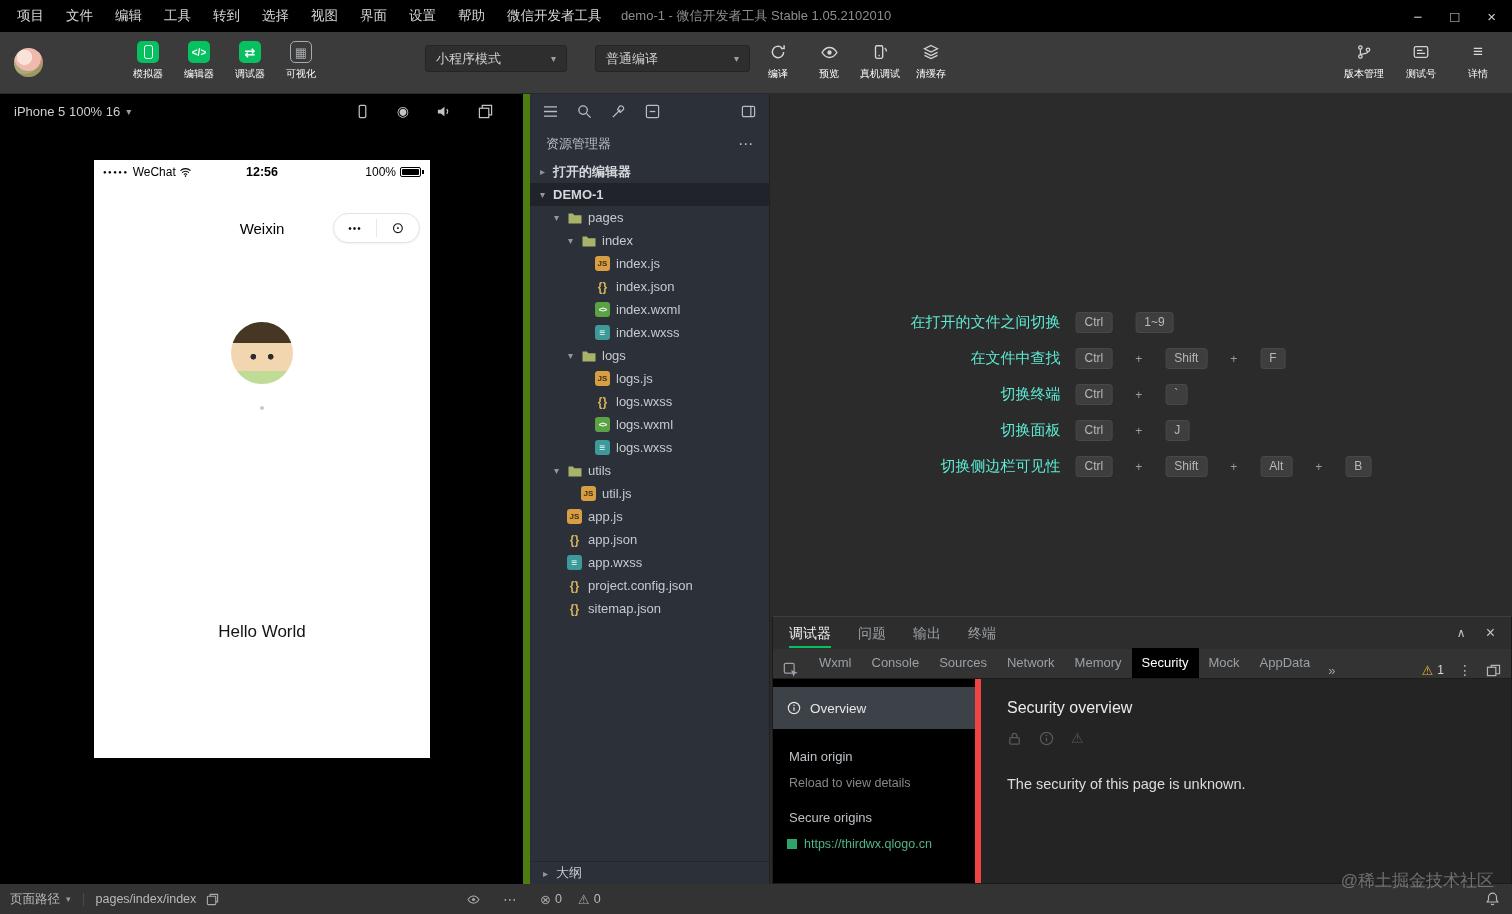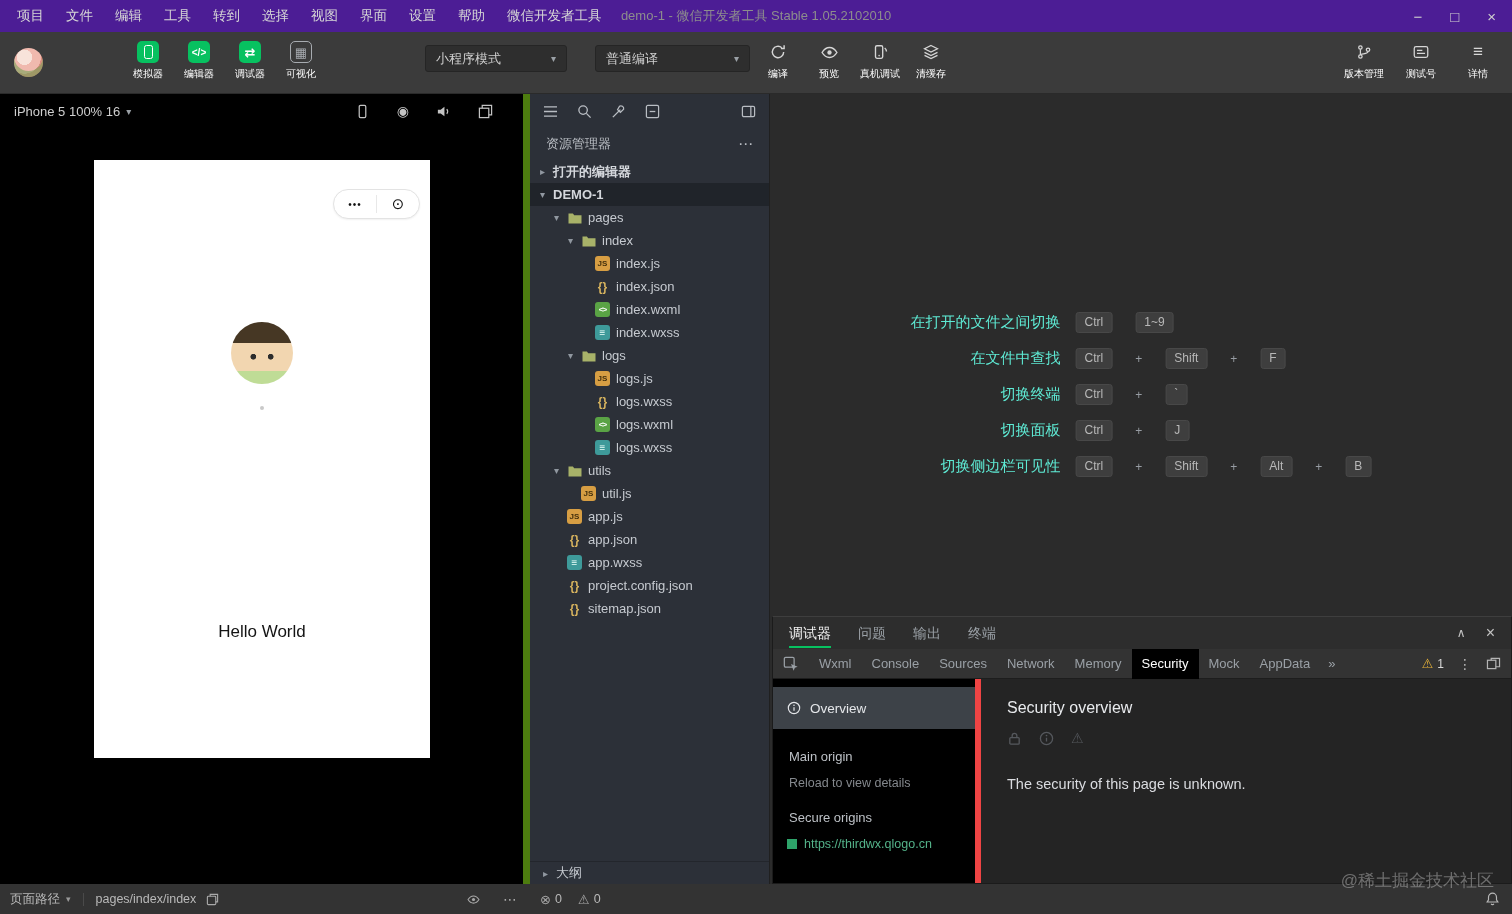--- a/index.html
+++ b/index.html
@@ -1,21 +1,21 @@
 <!DOCTYPE html>
 <html><head>
 <meta charset="utf-8">
 <style>
   *{margin:0;padding:0;box-sizing:border-box;}
   html,body{width:1512px;height:914px;overflow:hidden;background:#2b2b2b;
     font-family:"Liberation Sans","DejaVu Sans",sans-serif;}
   .app{position:relative;width:1512px;height:914px;background:#3a3a3a;color:#ddd;font-size:13px;}
 
   
-  .menubar{position:absolute;top:0;left:0;right:0;height:32px;background:#4c1d95;display:flex;align-items:center;z-index:20;text-align:center;}
+  .menubar{position:absolute;top:0;left:0;right:0;height:32px;background:#000000;display:flex;align-items:center;z-index:20;text-align:center;}
   .menu-items{display:flex;padding-left:6px;}
   .menu-item{padding:0 11px;line-height:32px;font-size:13.5px;color:#d6d6d6;cursor:default;}
   .win-title{position:absolute;left:50%;transform:translateX(-50%);color:#8d8d8d;font-size:13px;white-space:nowrap;}
   .win-controls{margin-left:auto;display:flex;align-items:center;gap:28px;padding-right:16px;color:#cfcfcf;font-size:15px;}
 
   
   .toolbar{position:absolute;top:32px;left:0;right:0;height:62px;background:#3b3b3b;border-bottom:1px solid #2a2a2a;z-index:15;}
   .tb-avatar{position:absolute;left:14px;top:16px;width:29px;height:29px;border-radius:50%;
     background:radial-gradient(circle at 36% 32%,#f8e3da 0 28%,#f0b9ae 29% 60%,#d98f80 61% 100%);
     box-shadow:inset 0 -6px 0 rgba(110,160,80,.55);}
@@ -95,21 +95,21 @@
   .sc-plus{color:#979ca3;font-size:12px;}
 
   
   .dbgpanel{position:absolute;left:772px;top:616px;right:0;bottom:30px;background:#242424;border:1px solid #1b1b1b;border-top:1px solid #3e3e3e;
     display:flex;flex-direction:column;z-index:10;}
   .dbg-tabs{height:32px;flex:none;background:#2d2d2d;display:flex;align-items:center;gap:27px;padding:0 16px;font-size:14px;color:#9aa0a6;}
   .dbg-tab{cursor:pointer;position:relative;line-height:32px;}
   .dbg-tab.active{color:#f2f2f2;}
   .dbg-tab.active::after{content:"";position:absolute;left:0;right:0;bottom:1px;height:2px;background:#07c160;}
   .dbg-tabs-right{margin-left:auto;display:flex;align-items:center;gap:20px;color:#c3c3c3;font-size:14px;}
-  .devtools-bar{height:30px;flex:none;background:#333;display:flex;align-items:center;font-size:13px;color:#9aa0a6;border-bottom:1px solid #1d1d1d;}
+  .devtools-bar{height:30px;flex:none;background:#333;display:flex;align-items:flex-end;font-size:13px;color:#9aa0a6;border-bottom:1px solid #1d1d1d;}
   .inspect{padding:0 10px;display:flex;align-items:center;color:#9aa0a6;}
   .devtools-tab{padding:0 10px;line-height:30px;cursor:pointer;white-space:nowrap;}
   .devtools-tab.active{background:#000;color:#fff;}
   .more-tabs{padding:0 8px;color:#9aa0a6;cursor:pointer;}
   .devtools-right{margin-left:auto;display:flex;align-items:center;gap:14px;padding-right:10px;}
   .warn-badge{display:flex;align-items:center;gap:4px;cursor:pointer;}
   .warn-glyph{color:#e8b339;font-size:13px;}
   .warn-num{color:#d8d8d8;font-size:12px;}
   .kebab{color:#b5b5b5;font-size:14px;cursor:pointer;}
   .dbg-body{flex:1;display:flex;overflow:hidden;}
@@ -291,21 +291,37 @@
         <span>
           <svg width="15" height="15" viewBox="0 0 16 16">
               <rect x="1.5" y="4.5" width="10" height="10" fill="none" stroke="#c3c3c3" stroke-width="1.3"></rect>
               <path d="M4.5 4.5v-3h10v10h-3" fill="none" stroke="#c3c3c3" stroke-width="1.3"></path>
             </svg>
         </span>
       </span>
     </div>
 
     <div class="phone">
+      <div class="phone-status">
+        <span class="signal-dots">●●●●●</span>
+        <span class="carrier">WeChat</span>
+        <span class="wifi">
+          <svg width="13" height="10" viewBox="0 0 14 11">
+              <path d="M1.5 4a8 8 0 0 1 11 0M3.3 6.2a5.2 5.2 0 0 1 7.4 0M5.2 8.3a2.6 2.6 0 0 1 3.6 0" fill="none" stroke="#000" stroke-width="1.2"></path>
+              <circle cx="7" cy="10" r="0.9" fill="#000"></circle>
+            </svg>
+        </span>
+        <span class="p-time">12:56</span>
+        <span class="p-batt-wrap">
+          <span>100%</span>
+          <span class="batt"></span>
+        </span>
+      </div>
       <div class="phone-nav">
+        <div class="nav-title">Weixin</div>
         <div class="capsule">
           <span class="capsule-dots">•••</span>
           <span class="capsule-div"></span>
           <span class="capsule-target">⊙</span>
         </div>
       </div>
       <div class="p-avatar"></div>
       <div class="p-dot"></div>
       <div class="p-hello">Hello World</div>
     </div>

